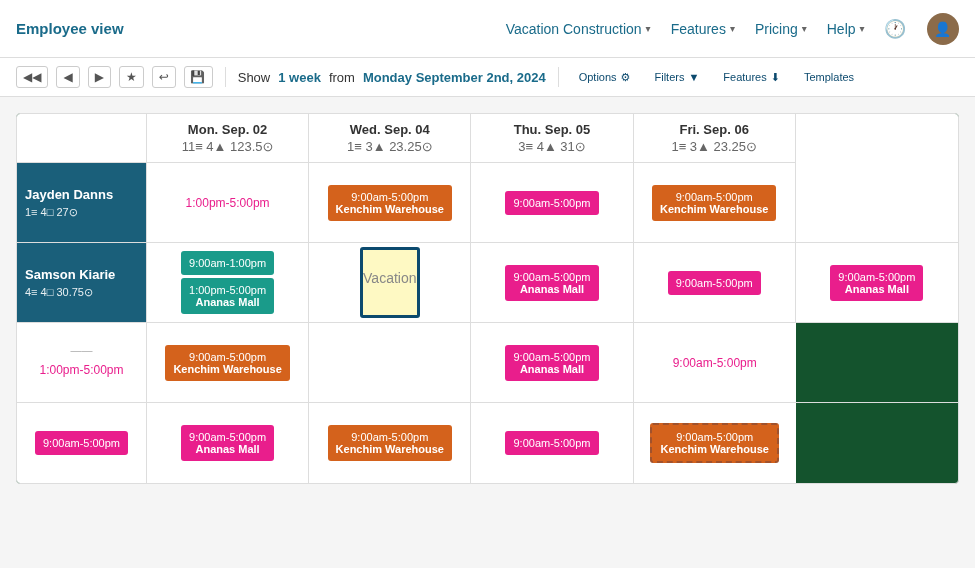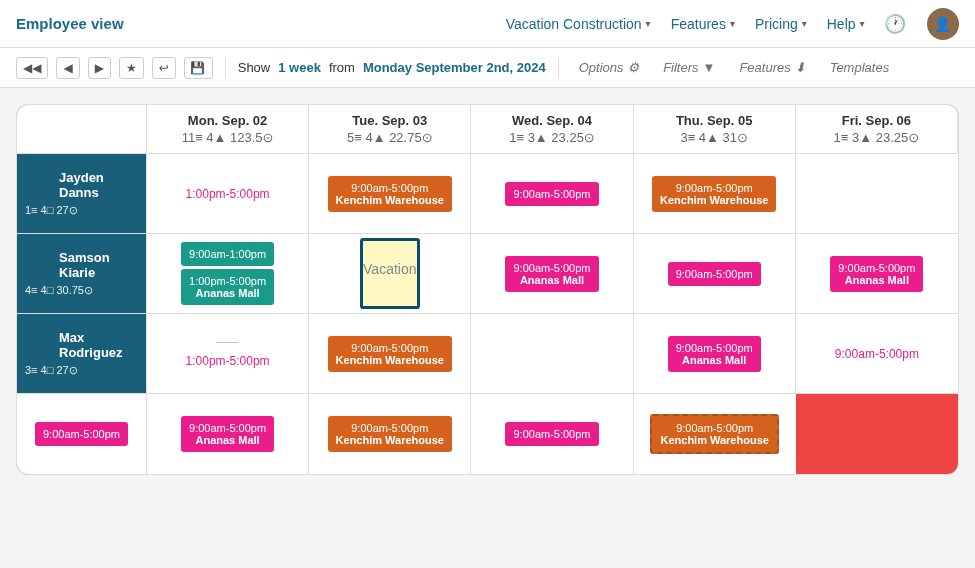--- a/index.html
+++ b/index.html
@@ -4,21 +4,21 @@
   <style>
     * { box-sizing: border-box; margin: 0; padding: 0; }
     body { font-family: Arial, sans-serif; background: #f5f5f5; font-size: 13px; width: 975px; }
 
     
     .top-nav {
       background: white;
       display: flex;
       align-items: center;
       padding: 0 16px;
-      height: 48px;
+      height: 58px;
       border-bottom: 1px solid #ddd;
     }
     .top-nav-title {
       color: #1a6b8a;
       font-size: 15px;
       font-weight: bold;
       margin-right: auto;
     }
     .top-nav-links {
       display: flex;
@@ -53,31 +53,31 @@
       border-bottom: 1px solid #ddd;
     }
     .toolbar-nav-btn {
       background: none; border: 1px solid #ccc; border-radius: 3px;
       padding: 3px 6px; cursor: pointer; font-size: 12px; color: #555;
     }
     .toolbar-text { color: #333; font-size: 13px; }
     .toolbar-highlight { color: #1a6b8a; font-weight: bold; }
     .toolbar-btn {
       display: flex; align-items: center; gap: 4px;
-      color: #737373; cursor: pointer; font-size: 13px;
-      padding: 4px 8px; border-radius: 3px; font-style: italic;
+      color: #0c4a6e; cursor: pointer; font-size: 11px;
+      padding: 4px 8px; border-radius: 3px;
     }
     .toolbar-sep { width: 1px; height: 20px; background: #ddd; margin: 0 4px; }
 
     
     .schedule-container {
-      background: #ef4444;
+      background: #14532d;
       margin: 16px;
       border: 1px solid #ddd;
-      border-radius: 12px;
+      border-radius: 4px;
       overflow: hidden;
     }
 
     
     .grid-header {
       display: grid;
       grid-template-columns: 130px repeat(5, 1fr);
       background: white;
     }
     .grid-header-cell {
@@ -99,21 +99,21 @@
 
     .employee-cell {
       background: #1a5f7a;
       color: white;
       padding: 10px 8px;
       display: flex;
       flex-direction: column;
       justify-content: center;
       border-right: 1px solid #ddd;
     }
-    .employee-name { font-weight: bold; font-size: 13px; margin-left: 34px; }
+    .employee-name { font-weight: bold; font-size: 13px; }
     .employee-stats { font-size: 11px; margin-top: 4px; opacity: 0.9; }
 
     .shift-cell {
       padding: 4px;
       border-right: 1px solid #ddd;
       display: flex;
       flex-direction: column;
       gap: 3px;
       justify-content: center;
       position: relative;
@@ -220,24 +220,20 @@
 
 <div class="schedule-container">
 
   <div class="grid-header">
     <div class="grid-header-cell"></div>
     <div class="grid-header-cell">
       <div class="date-label">Mon. Sep. 02</div>
       <div class="date-stats">11≡ 4▲ 123.5⊙</div>
     </div>
     <div class="grid-header-cell">
-      <div class="date-label">Tue. Sep. 03</div>
-      <div class="date-stats">5≡ 4▲ 22.75⊙</div>
-    </div>
-    <div class="grid-header-cell">
       <div class="date-label">Wed. Sep. 04</div>
       <div class="date-stats">1≡ 3▲ 23.25⊙</div>
     </div>
     <div class="grid-header-cell">
       <div class="date-label">Thu. Sep. 05</div>
       <div class="date-stats">3≡ 4▲ 31⊙</div>
     </div>
     <div class="grid-header-cell">
       <div class="date-label">Fri. Sep. 06</div>
       <div class="date-stats">1≡ 3▲ 23.25⊙</div>
@@ -302,24 +298,20 @@
     </div>
     <div class="shift-cell">
       <div class="shift-block pink">
         <div class="shift-time">9:00am-5:00pm</div>
         <div class="shift-location">Ananas Mall</div>
       </div>
     </div>
   </div>
 
   <div class="grid-row">
-    <div class="employee-cell">
-      <div class="employee-name">Max Rodriguez</div>
-      <div class="employee-stats">3≡ 4□ 27⊙</div>
-    </div>
     <div class="shift-cell">
       <div class="separator-line">——</div>
       <div class="shift-plain">1:00pm-5:00pm</div>
     </div>
     <div class="shift-cell">
       <div class="shift-block orange">
         <div class="shift-time">9:00am-5:00pm</div>
         <div class="shift-location">Kenchim Warehouse</div>
       </div>
     </div>

